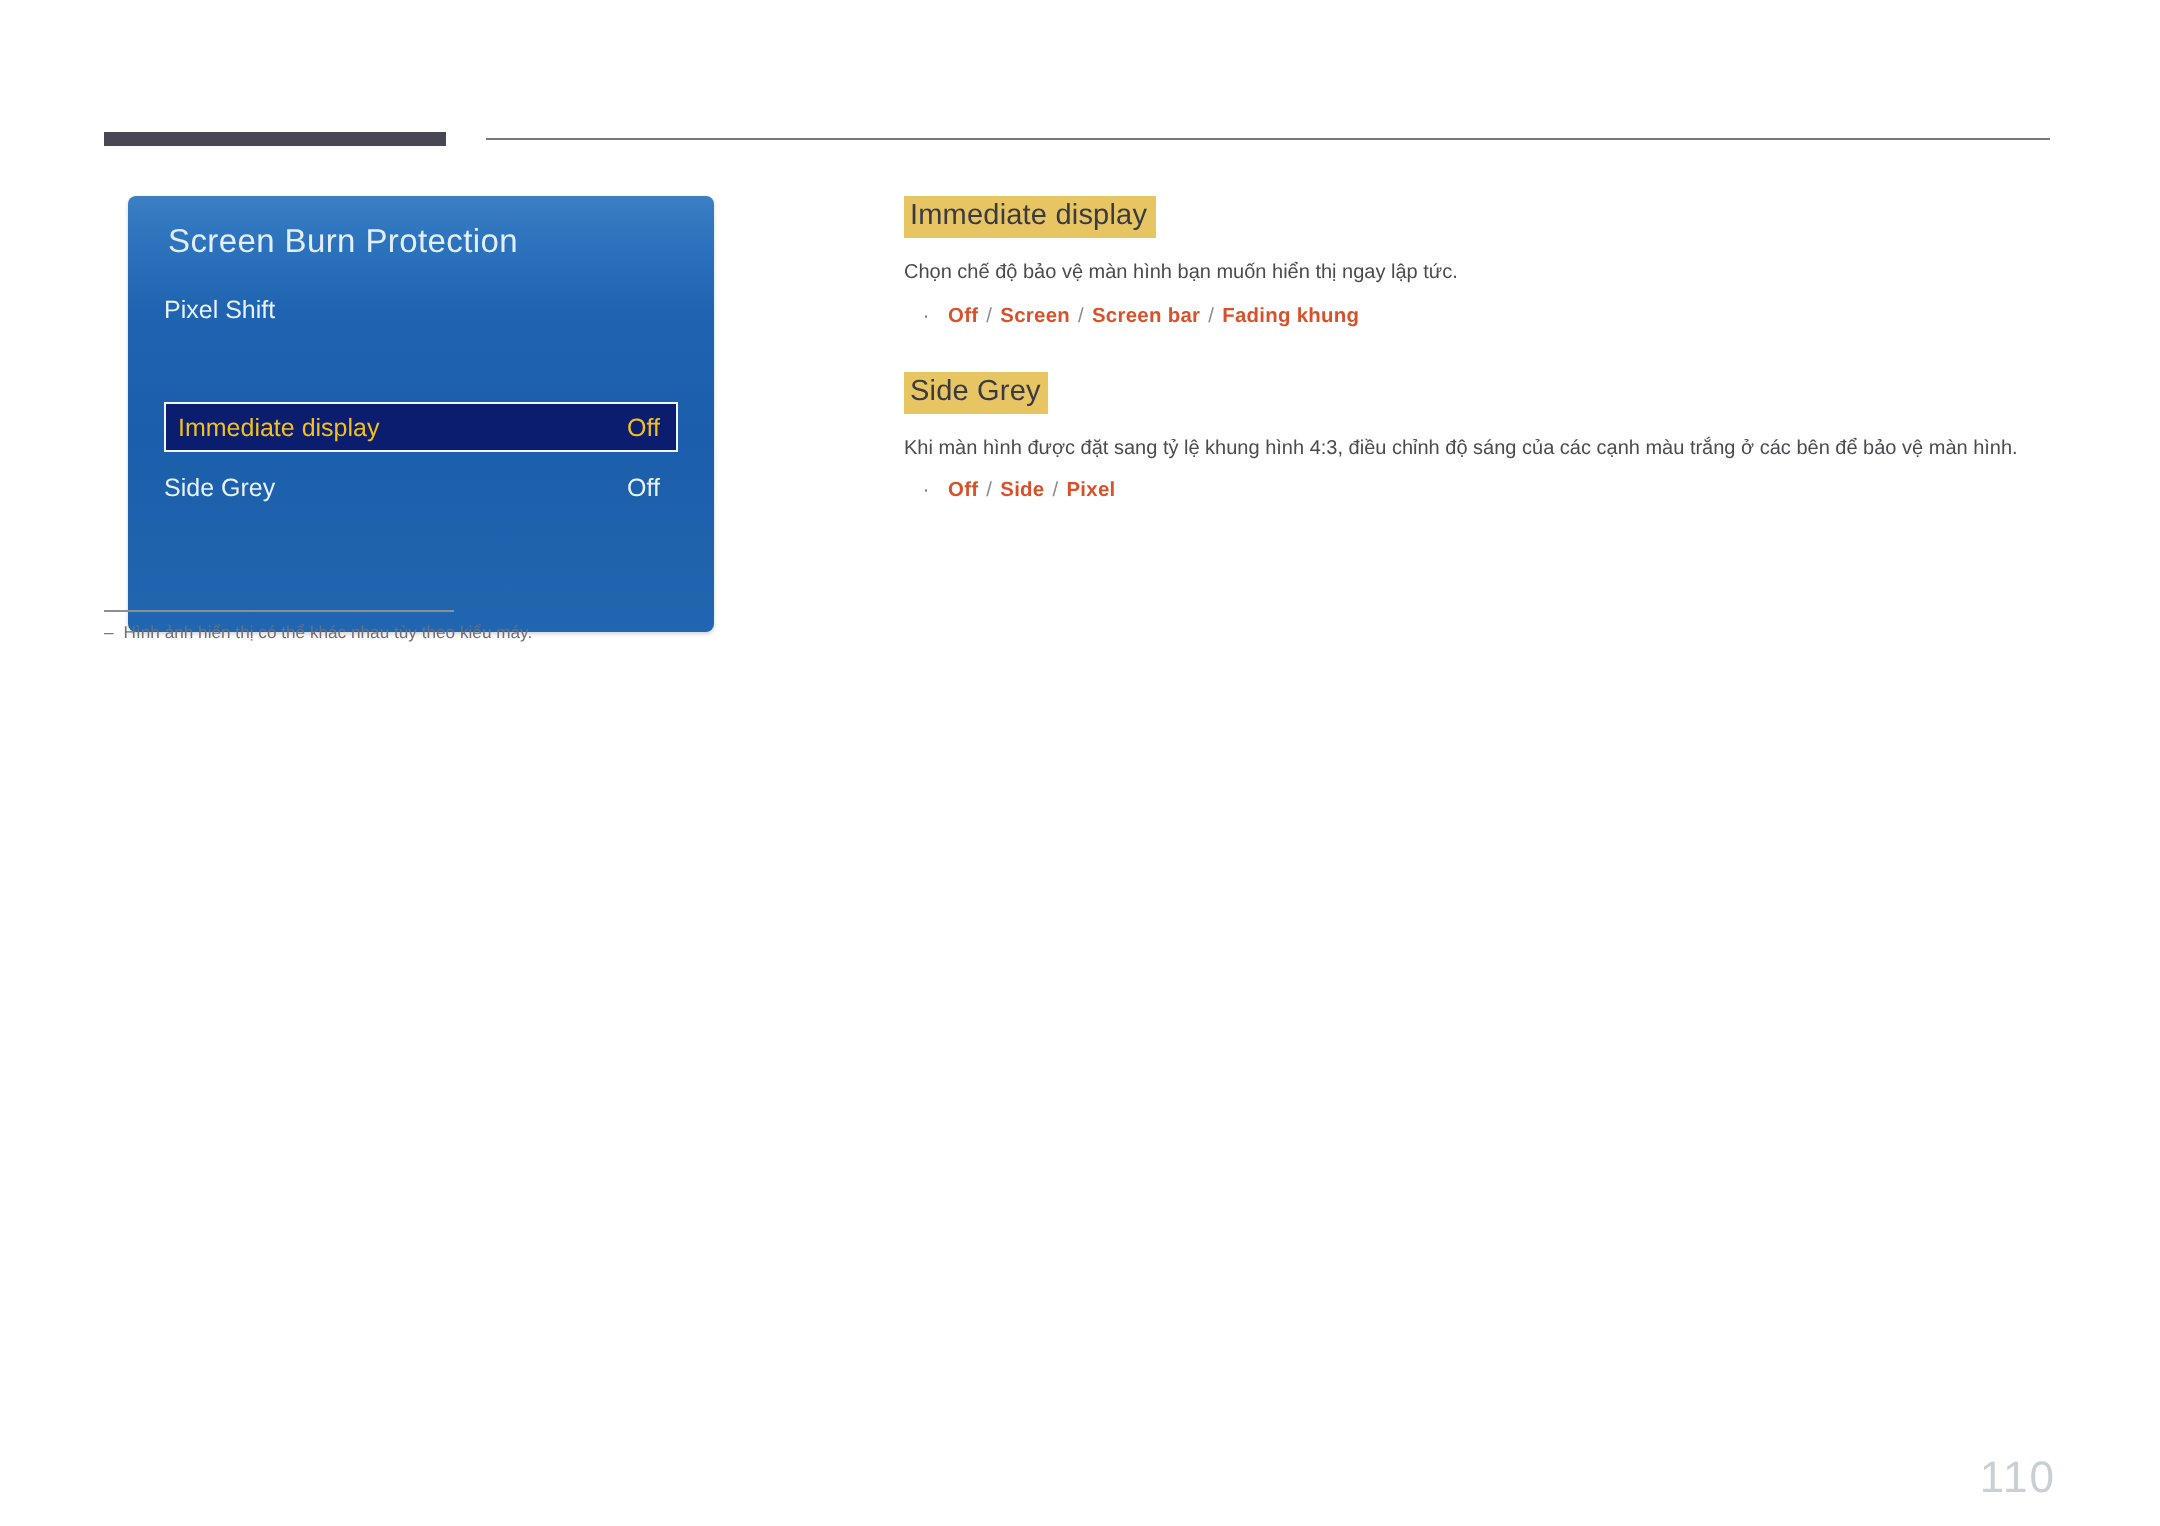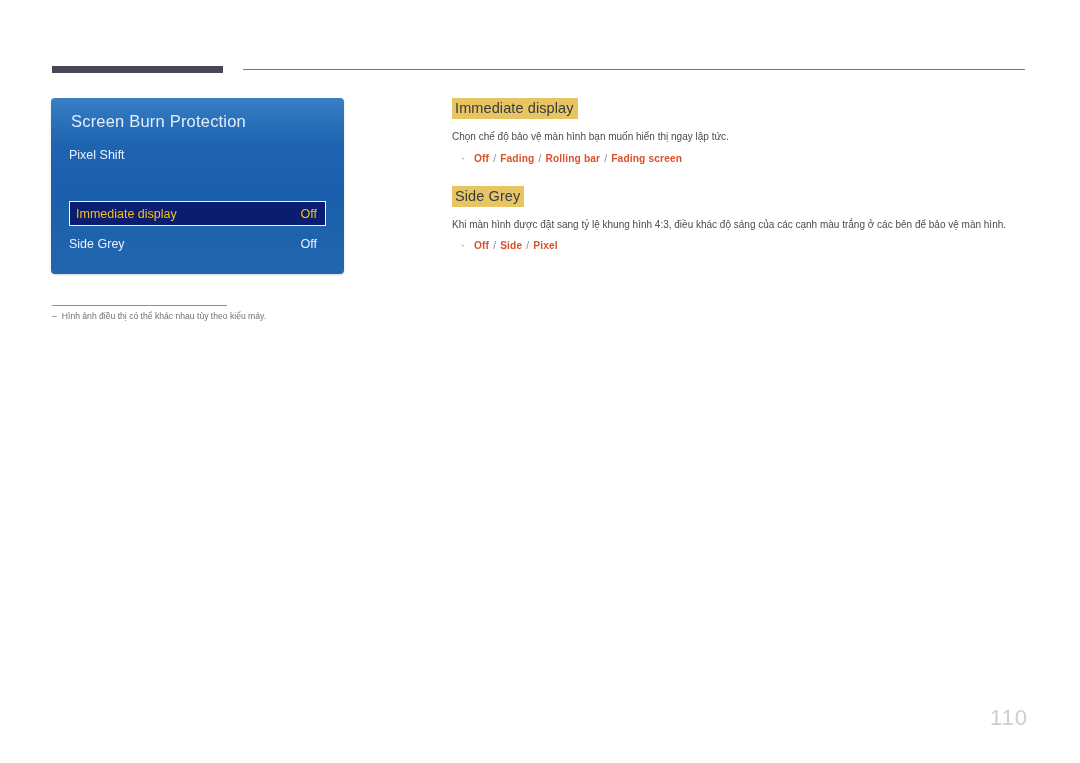--- a/index.html
+++ b/index.html
@@ -33,24 +33,24 @@
     left: 243px;
     top: 69px;
     width: 782px;
     height: 1px;
     background: #76767c;
   }
 
   
   .osd-panel {
     position: absolute;
-    left: 51px;
+    left: 64px;
     top: 98px;
     width: 293px;
-    height: 176px;
+    height: 218px;
     border-radius: 4px;
     background: linear-gradient(to bottom,
                 #3c7fc4 0%,
                 #2f76bf 8%,
                 #1f64b0 26%,
                 #1b5fac 55%,
                 #1f63ad 82%,
                 #2166b0 100%);
     box-shadow: 0 1px 2px rgba(0,0,0,0.18);
     overflow: hidden;
@@ -181,21 +181,21 @@
   .bullet .opts .sep {
     color: #8b8b93;
     font-weight: normal;
     padding: 0 1px;
   }
 
   
   .page-num {
     position: absolute;
     right: 52px;
-    top: 705px;
+    top: 726px;
     font-size: 22px;
     color: #c9cfd4;
     letter-spacing: 1px;
   }
 </style>
 </head>
 <body>
 
 <div class="page">
 
@@ -219,39 +219,39 @@
 
     <div class="osd-row osd-row-4">
       <span class="lbl">Side Grey</span>
       <span class="val">Off</span>
     </div>
 
   </div>
 
   <div class="footnote-rule"></div>
   <div class="footnote">
-    <span class="dash">‒</span><span>Hình ảnh điều thị có thể khác nhau tùy theo kiểu máy.</span>
+    <span class="dash">‒</span><span>Hình ảnh hiển thị có thể khác nhau tùy theo kiểu máy.</span>
   </div>
 
   <div class="content">
 
     <div class="section">
       <div class="sec-head">Immediate display</div>
       <div class="sec-body">Chọn chế độ bảo vệ màn hình bạn muốn hiển thị ngay lập tức.</div>
       <div class="bullets">
         <div class="bullet">
           <span class="dot">·</span>
-          <span class="opts"><span>Off</span><span class="sep"> / </span><span>Fading</span><span class="sep"> / </span><span>Rolling bar</span><span class="sep"> / </span><span>Fading screen</span></span>
+          <span class="opts"><span>Off</span><span class="sep"> / </span><span>Screen</span><span class="sep"> / </span><span>Screen bar</span><span class="sep"> / </span><span>Fading khung</span></span>
         </div>
       </div>
     </div>
 
     <div class="section">
       <div class="sec-head">Side Grey</div>
-      <div class="sec-body">Khi màn hình được đặt sang tỷ lệ khung hình 4:3, điều khác độ sáng của các cạnh màu trắng ở các bên để bảo vệ màn hình.</div>
+      <div class="sec-body">Khi màn hình được đặt sang tỷ lệ khung hình 4:3, điều chỉnh độ sáng của các cạnh màu trắng ở các bên để bảo vệ màn hình.</div>
       <div class="bullets">
         <div class="bullet">
           <span class="dot">·</span>
           <span class="opts"><span>Off</span><span class="sep"> / </span><span>Side</span><span class="sep"> / </span><span>Pixel</span></span>
         </div>
       </div>
     </div>
 
   </div>
 

